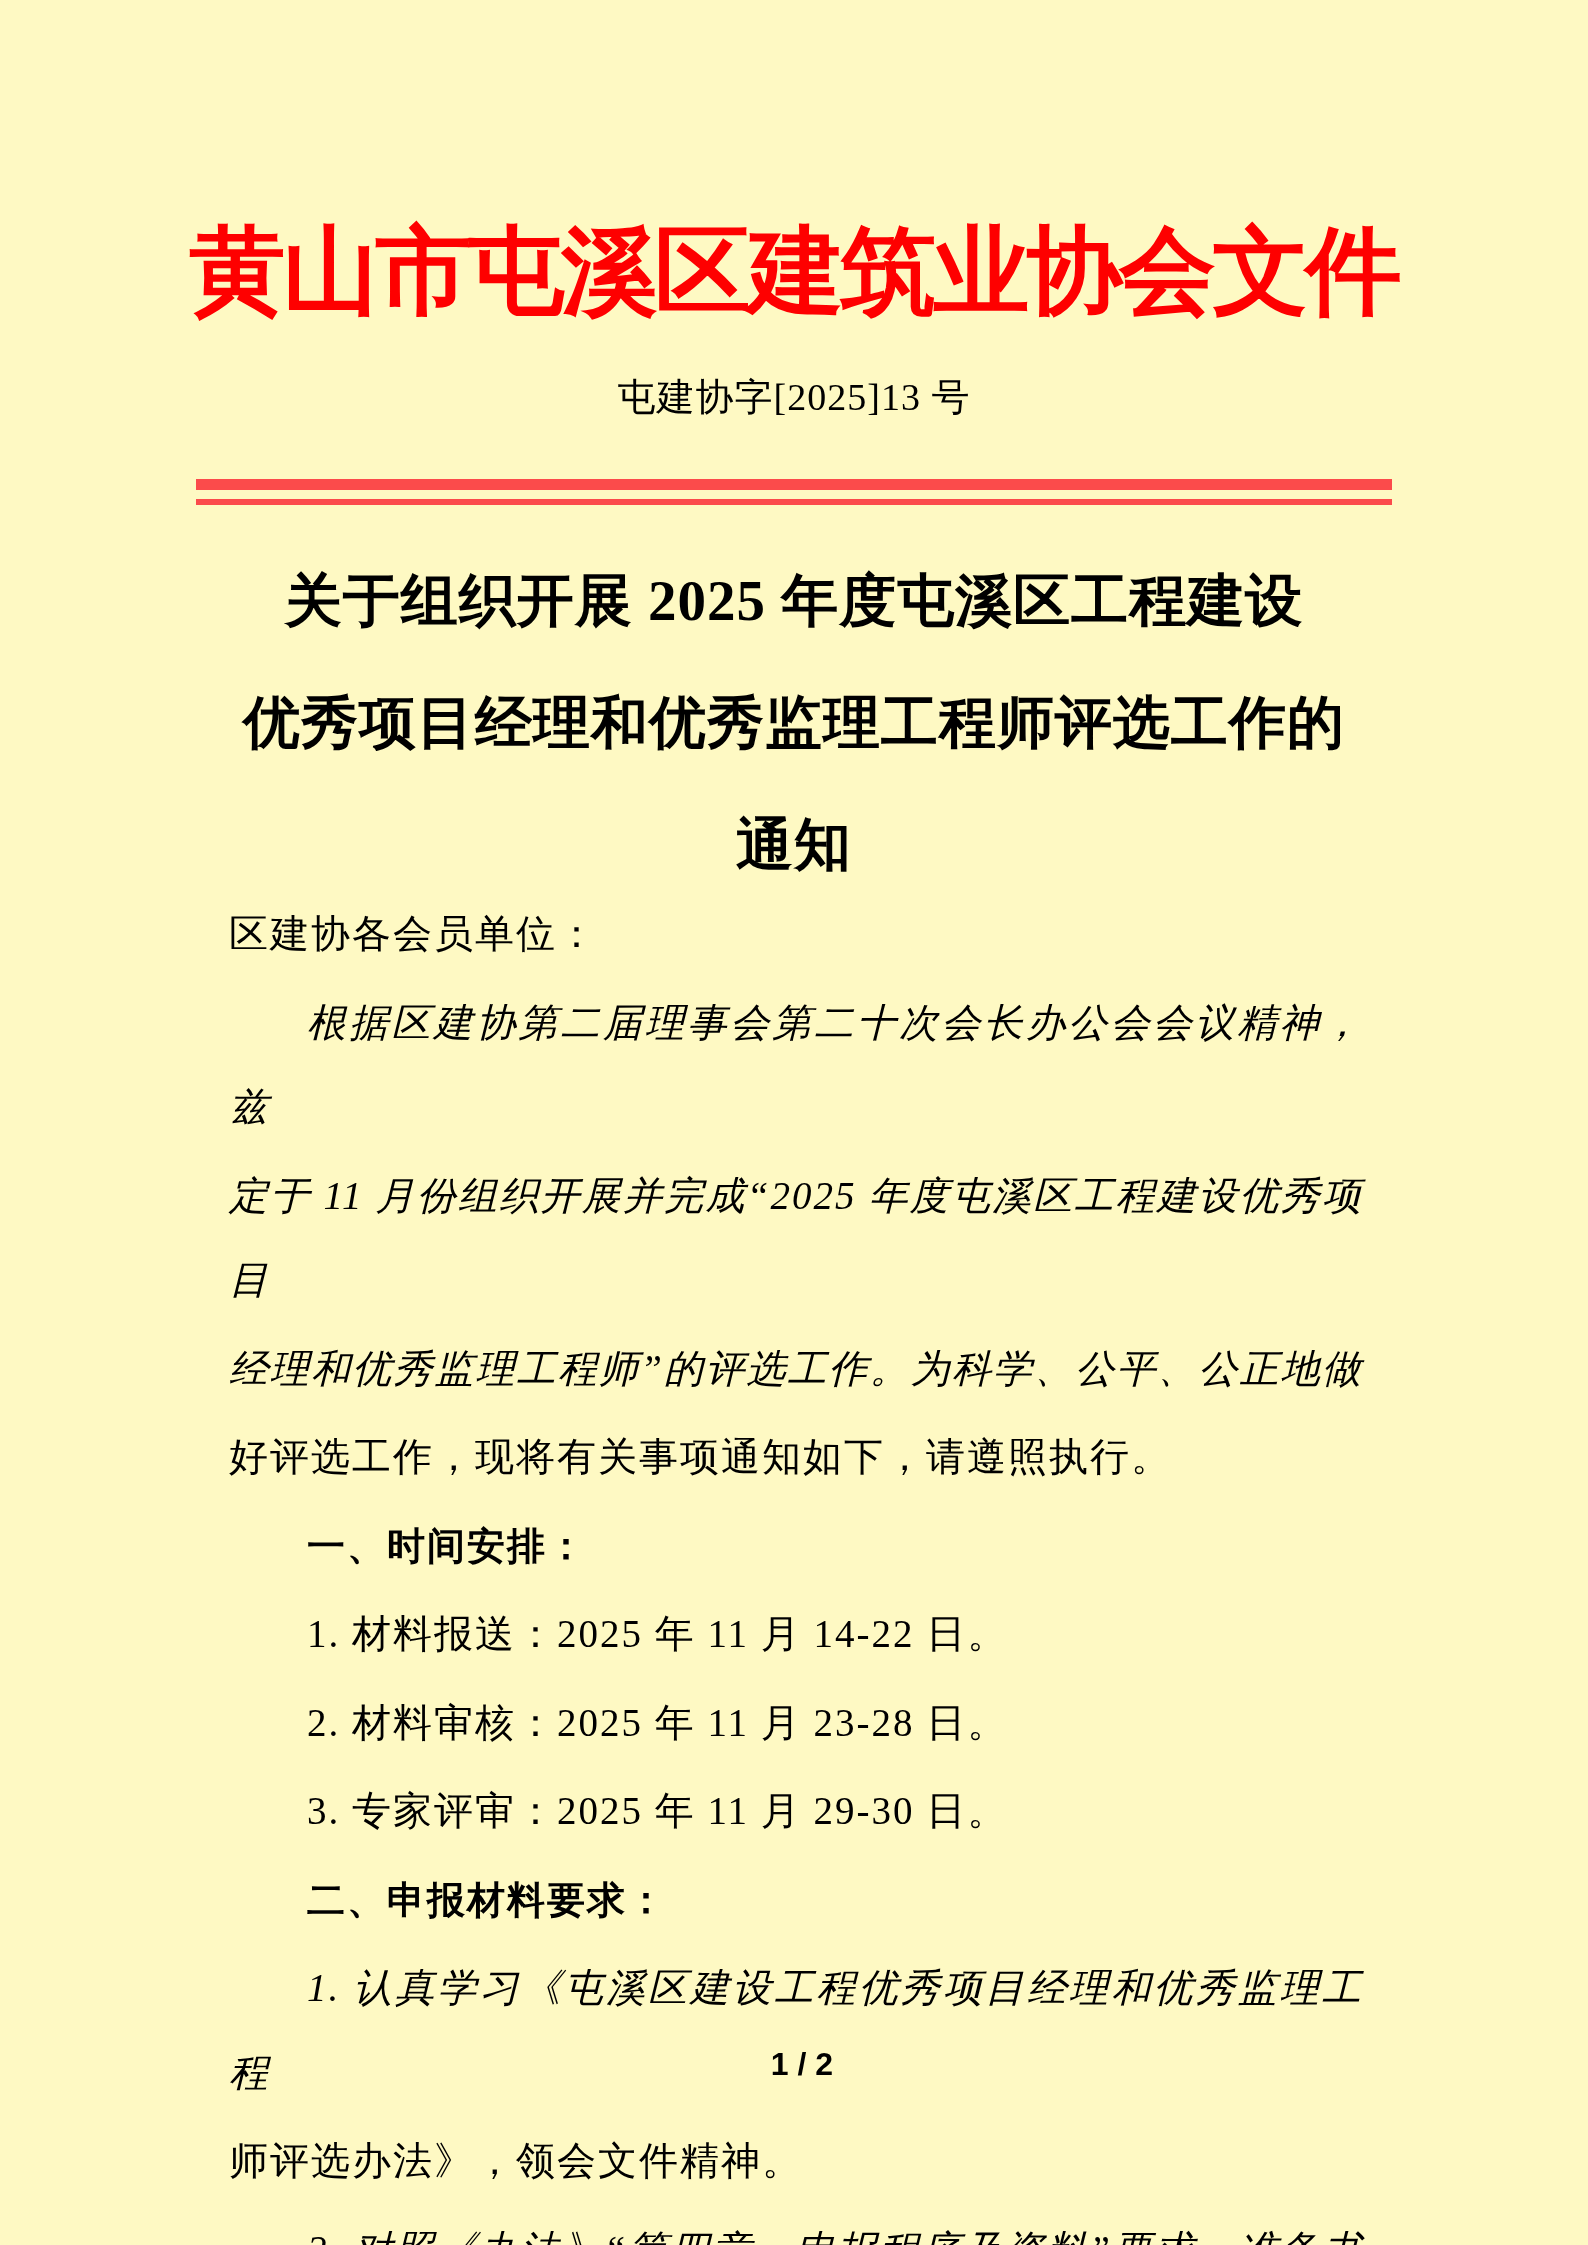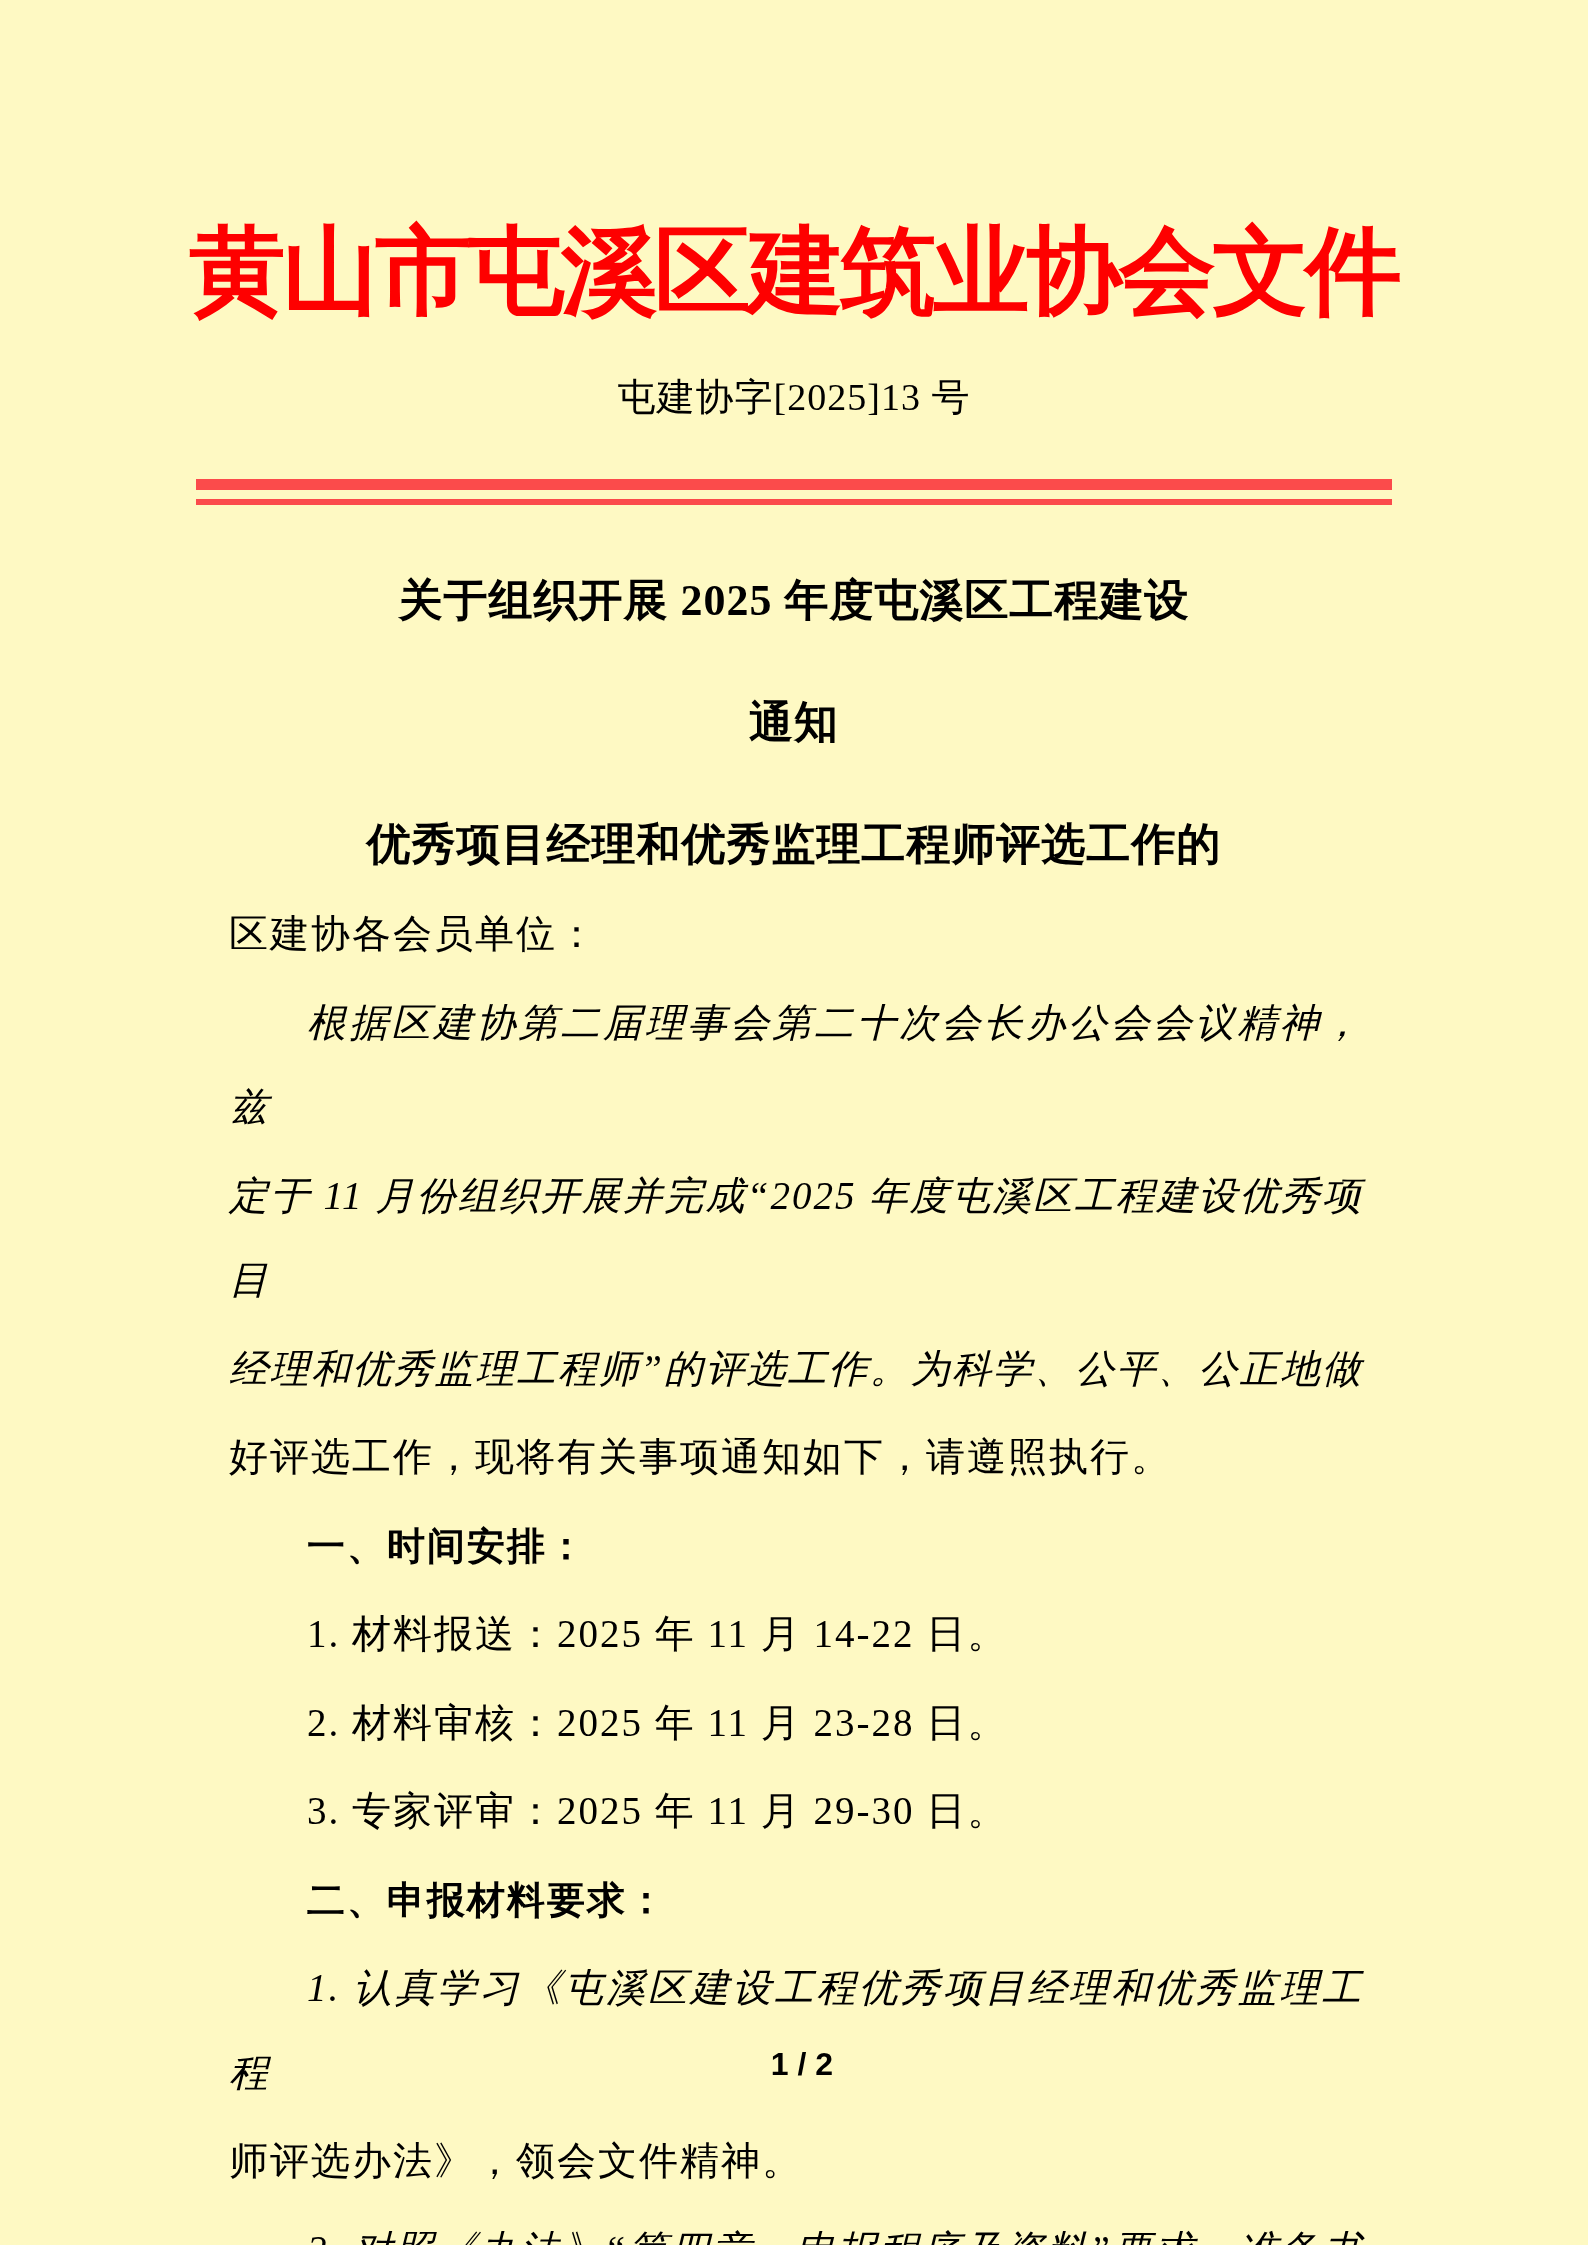--- a/index.html
+++ b/index.html
@@ -59,21 +59,21 @@
   }
 
   
   .doc-title {
     position: absolute;
     top: 540px;
     left: 0;
     width: 100%;
     text-align: center;
     font-weight: bold;
-    font-size: 44px;
+    font-size: 57px;
   }
   .doc-title .title-line {
     line-height: 122px;
     letter-spacing: 1px;
   }
 
   
   .body-text {
     position: absolute;
     top: 888px;
@@ -118,22 +118,22 @@
 
   <div class="org-title">黄山市屯溪区建筑业协会文件</div>
 
   <div class="doc-number">屯建协字[2025]13 号</div>
 
   <div class="rule-thick"></div>
   <div class="rule-thin"></div>
 
   <div class="doc-title">
     <div class="title-line">关于组织开展 2025 年度屯溪区工程建设</div>
+    <div class="title-line">优秀项目经理和优秀监理工程师评选工作的</div>
     <div class="title-line">通知</div>
-    <div class="title-line">优秀项目经理和优秀监理工程师评选工作的</div>
   </div>
 
   <div class="body-text">
     <p>区建协各会员单位：</p>
     <p class="ind j">根据区建协第二届理事会第二十次会长办公会会议精神，兹</p>
     <p class="j">定于 11 月份组织开展并完成“2025 年度屯溪区工程建设优秀项目</p>
     <p class="j">经理和优秀监理工程师”的评选工作。为科学、公平、公正地做</p>
     <p>好评选工作，现将有关事项通知如下，请遵照执行。</p>
     <p class="ind bold-head">一、时间安排：</p>
     <p class="ind">1. 材料报送：2025 年 11 月 14-22 日。</p>

